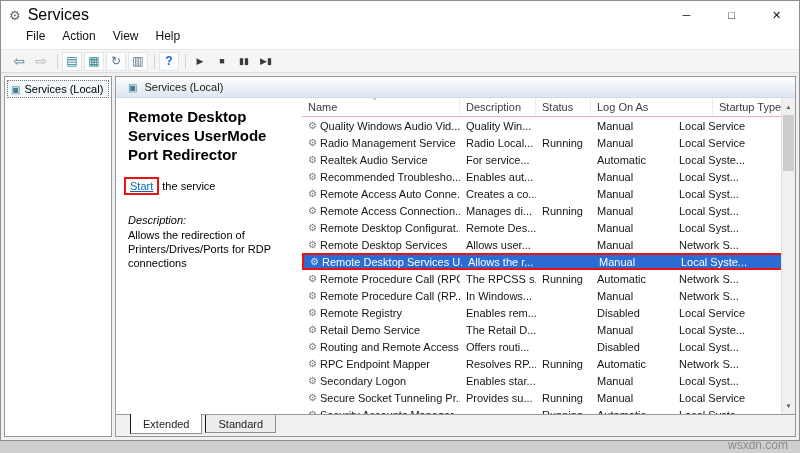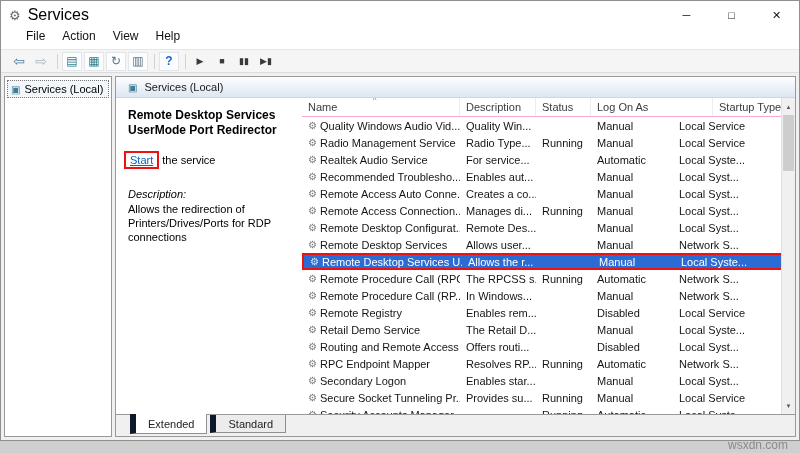--- a/index.html
+++ b/index.html
@@ -29,21 +29,21 @@
   .main{flex:1;background:#f0f0f0;display:flex;padding:3px;gap:3px;overflow:hidden;}
   .tree-pane{width:108px;background:#fff;border:1px solid #999;padding:3px 2px;flex:none;}
   .tree-item{display:flex;align-items:center;gap:4px;font-size:11px;padding:2px 3px;border:1px dotted #777;background:#f2f7fb;white-space:nowrap;overflow:hidden;}
   .tree-icon{color:#3f7f95;font-size:10px;}
   .right-pane{flex:1;background:#fff;border:1px solid #999;display:flex;flex-direction:column;overflow:hidden;}
   .pane-header{height:21px;background:linear-gradient(#fdfefe,#dde6f2);border-bottom:1px solid #cdd8e6;display:flex;align-items:center;padding-left:12px;gap:7px;font-size:11px;color:#1a1a1a;flex:none;}
   .ph-icon{color:#3f7f95;font-size:10px;}
   .content{flex:1;display:flex;overflow:hidden;}
   
   .detail-panel{width:186px;flex:none;padding:10px 8px 0 12px;font-size:11px;color:#000;}
-  .detail-title{font-weight:bold;font-size:12px;line-height:1.25;margin-bottom:16px;}
+  .detail-title{font-weight:bold;font-size:15px;line-height:1.25;margin-bottom:16px;}
   .start-line{margin-bottom:22px;}
   .start-link{color:#0563c1;text-decoration:underline;border:2px solid #ee1111;padding:1px 4px;margin-left:-4px;cursor:pointer;}
   .desc-label{margin-bottom:3px;font-style:italic;}
   .desc-text{line-height:1.25;}
   
   .list-panel{flex:1;position:relative;overflow:hidden;display:flex;flex-direction:column;}
   .list-header{height:19px;display:flex;border-bottom:1px solid #f9a8d4;font-size:11px;color:#3c3c3c;flex:none;}
   .hcell{display:flex;align-items:center;padding-left:6px;border-right:1px solid #ededed;position:relative;white-space:nowrap;overflow:hidden;}
   .sort-caret{position:absolute;top:-2px;left:45%;font-size:8px;color:#808080;line-height:1;}
   .rows{flex:1;overflow:hidden;}
@@ -53,21 +53,21 @@
   .row.selected{background:#2b6cd4;color:#fff;border:2px solid #ee1111;}
   .row.selected .gear{color:#dbe6f7;}
   .c0{width:158px;} .c1{width:76px;} .c2{width:55px;} .c3{width:82px;} .c4{flex:1;padding-right:16px;}
   
   .scrollbar{position:absolute;top:0;right:0;bottom:0;width:14px;background:#f0f0f0;border-left:1px solid #e0e0e0;}
   .sb-up,.sb-down{position:absolute;left:0;width:13px;height:15px;display:flex;align-items:center;justify-content:center;font-size:6px;color:#555;}
   .sb-up{top:1px;} .sb-down{bottom:1px;}
   .sb-thumb{position:absolute;left:1px;top:17px;width:11px;height:56px;background:#cdcdcd;}
   
   .tab-bar{height:22px;background:#f0f0f0;border-top:1px solid #999;display:flex;align-items:stretch;padding-left:14px;font-size:11px;flex:none;}
-  .tab{padding:3px 12px 0;border-left:6px solid #0f172a;border-right:1px solid #8f8f8f;border-bottom:1px solid #8f8f8f;background:#ececec;color:#222;height:18px;margin-right:3px;}
+  .tab{padding:3px 12px 0;border-left:1px solid #0f172a;border-right:1px solid #8f8f8f;border-bottom:1px solid #8f8f8f;background:#ececec;color:#222;height:18px;margin-right:3px;}
   .tab.active{background:#fff;margin-top:-1px;padding-top:4px;height:20px;}
   
   .bottom-strip{position:absolute;left:0;top:441px;width:800px;height:17px;background:#cfcfcf;}
   .watermark{position:absolute;right:12px;top:-3px;font-size:12px;color:#8a8a8a;}
 </style>
 </head>
 <body>
 
 <div class="screen">
   <div class="window">
@@ -158,21 +158,21 @@
                   <span class="cell c4">
                     <span>Local Service</span>
                   </span>
                 </div>
                 <div class="row">
                   <span class="cell c0">
                     <span class="gear">⚙</span>
                     <span>Radio Management Service</span>
                   </span>
                   <span class="cell c1">
-                    <span>Radio Type...</span>
+                    <span>Radio Local...</span>
                   </span>
                   <span class="cell c2">
                     <span>Running</span>
                   </span>
                   <span class="cell c3">
                     <span>Manual</span>
                   </span>
                   <span class="cell c4">
                     <span>Local Service</span>
                   </span>

